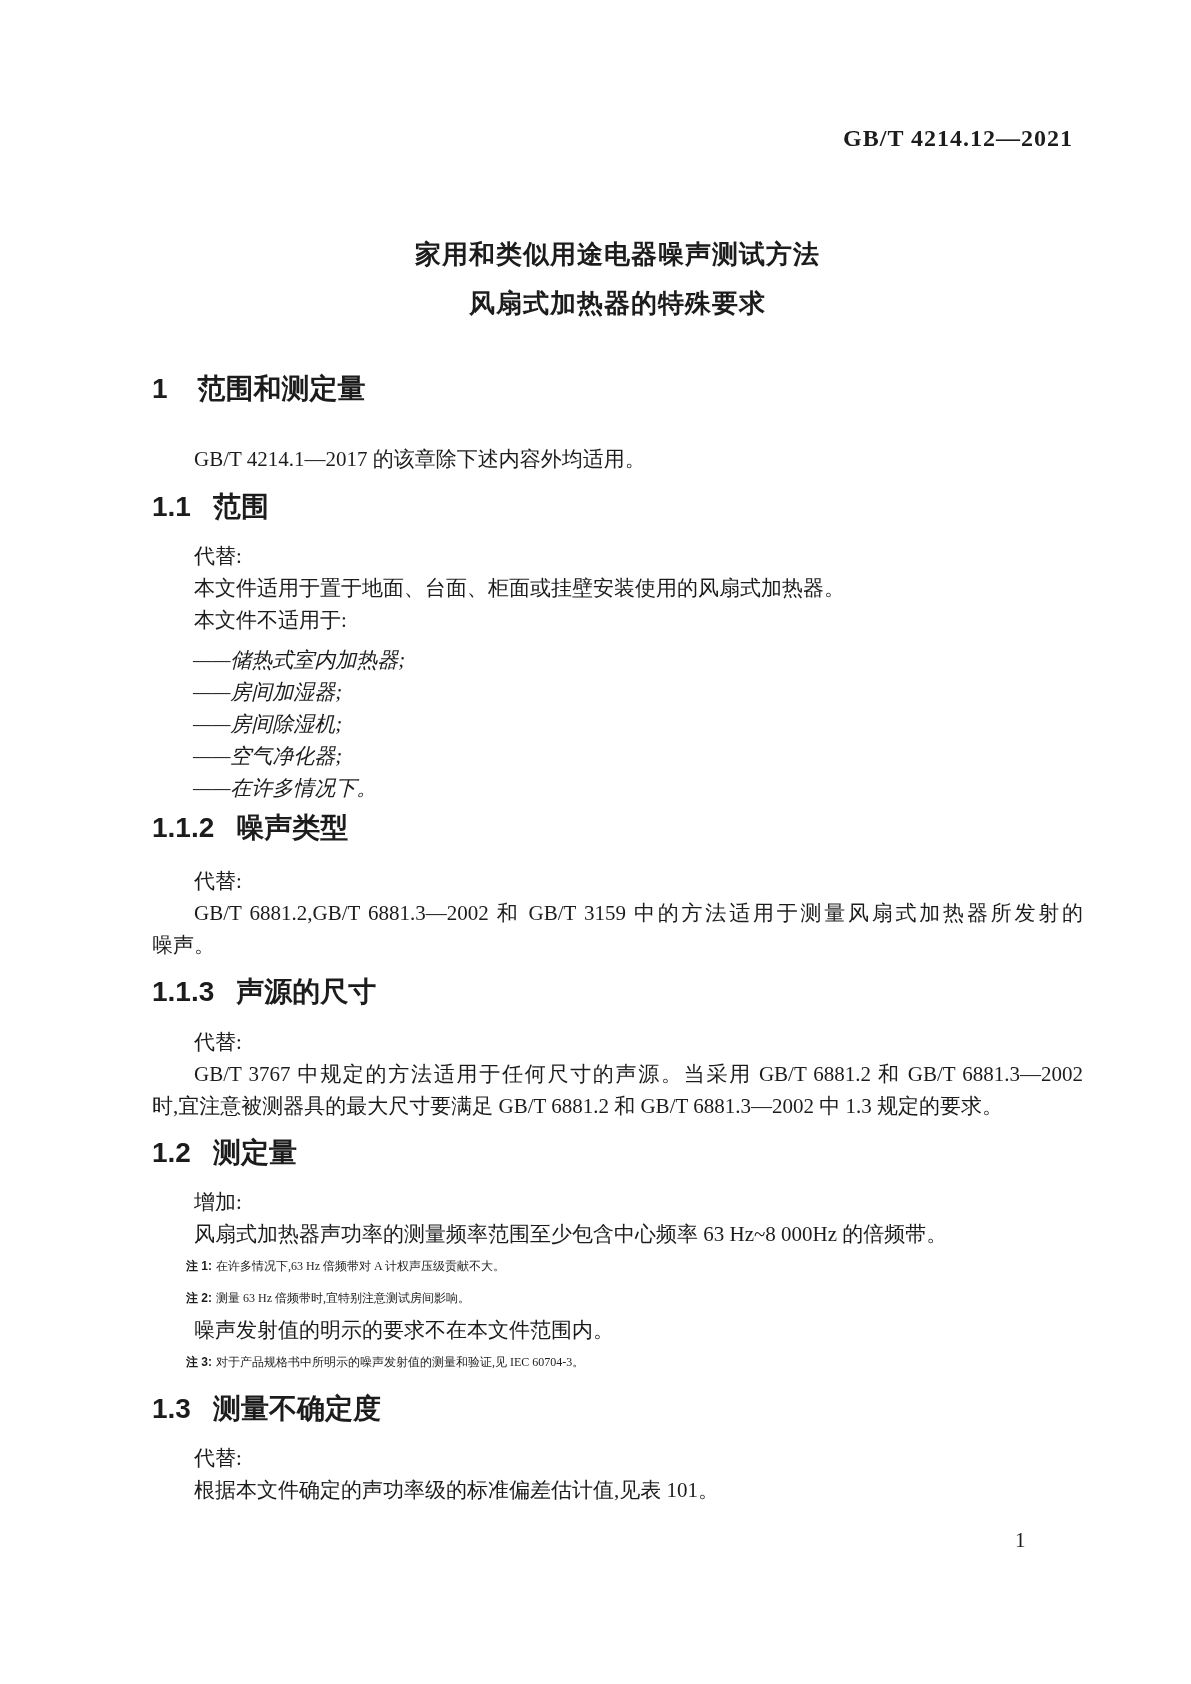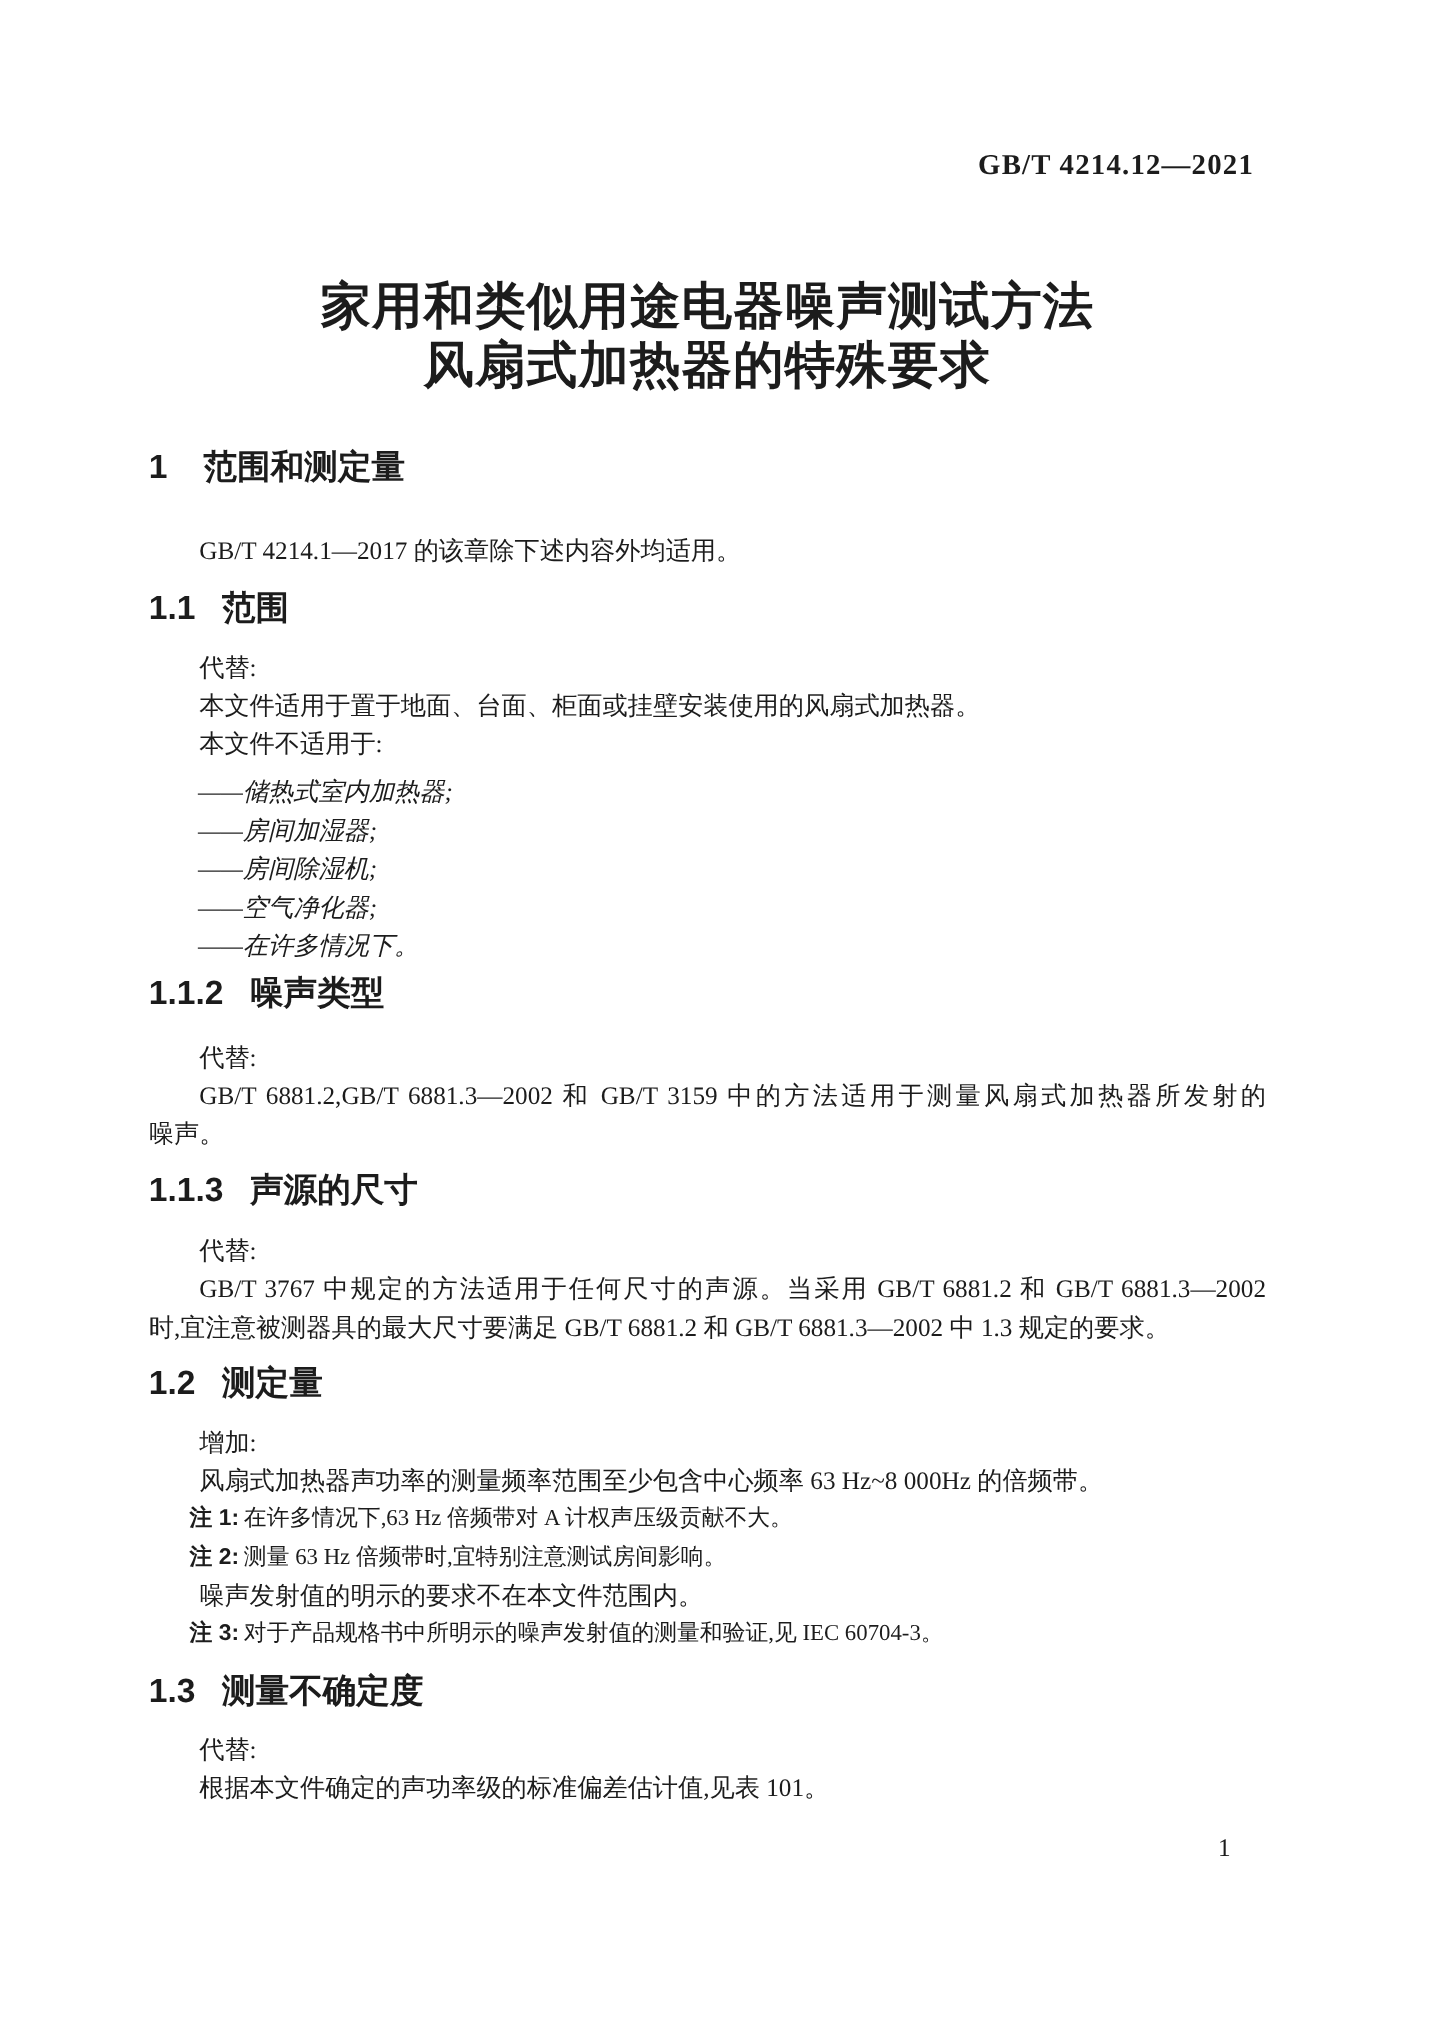--- a/index.html
+++ b/index.html
@@ -8,42 +8,42 @@
     width: 1191px;
     height: 1684px;
     margin: 0 auto;
     background: #ffffff;
     color: #1c1c1c;
     font-family: "Liberation Serif", "DejaVu Serif", serif;
     overflow: hidden;
   }
   .content {
     position: absolute;
-    left: 124px;
+    left: 152px;
     top: 0;
     width: 931px;
   }
   
   .doc-code {
     margin-top: 124px;
     text-align: right;
     padding-right: 10px;
     font-family: "Liberation Serif", "DejaVu Serif", serif;
     font-weight: 700;
     font-size: 24px;
     line-height: 28px;
     letter-spacing: 1px;
   }
   
   .doc-title {
     margin-top: 78px;
     text-align: center;
     font-family: "Liberation Sans", "DejaVu Sans", sans-serif;
     font-weight: 700;
-    font-size: 42px;
+    font-size: 26px;
     line-height: 49px;
     letter-spacing: 1px;
   }
   
   .h {
     font-family: "Liberation Sans", "DejaVu Sans", sans-serif;
     font-weight: 700;
     font-size: 28px;
     line-height: 30px;
   }
@@ -68,21 +68,21 @@
   .grp-b { margin-top: 22px; }
   .grp-c { margin-top: 19px; }
   .grp-d { margin-top: 18px; }
   .grp-e { margin-top: 18px; }
   
   .dash-list { margin-top: 8px; }
   .dash-list .body-line { padding-left: 41px; font-style: italic; }
   
   .note {
     padding-left: 34px;
-    font-size: 19px;
+    font-size: 12px;
     line-height: 32px;
   }
   .note-label {
     font-family: "Liberation Sans", "DejaVu Sans", sans-serif;
     font-weight: 700;
     margin-right: 4px;
   }
   
   .page-num {
     position: absolute;

